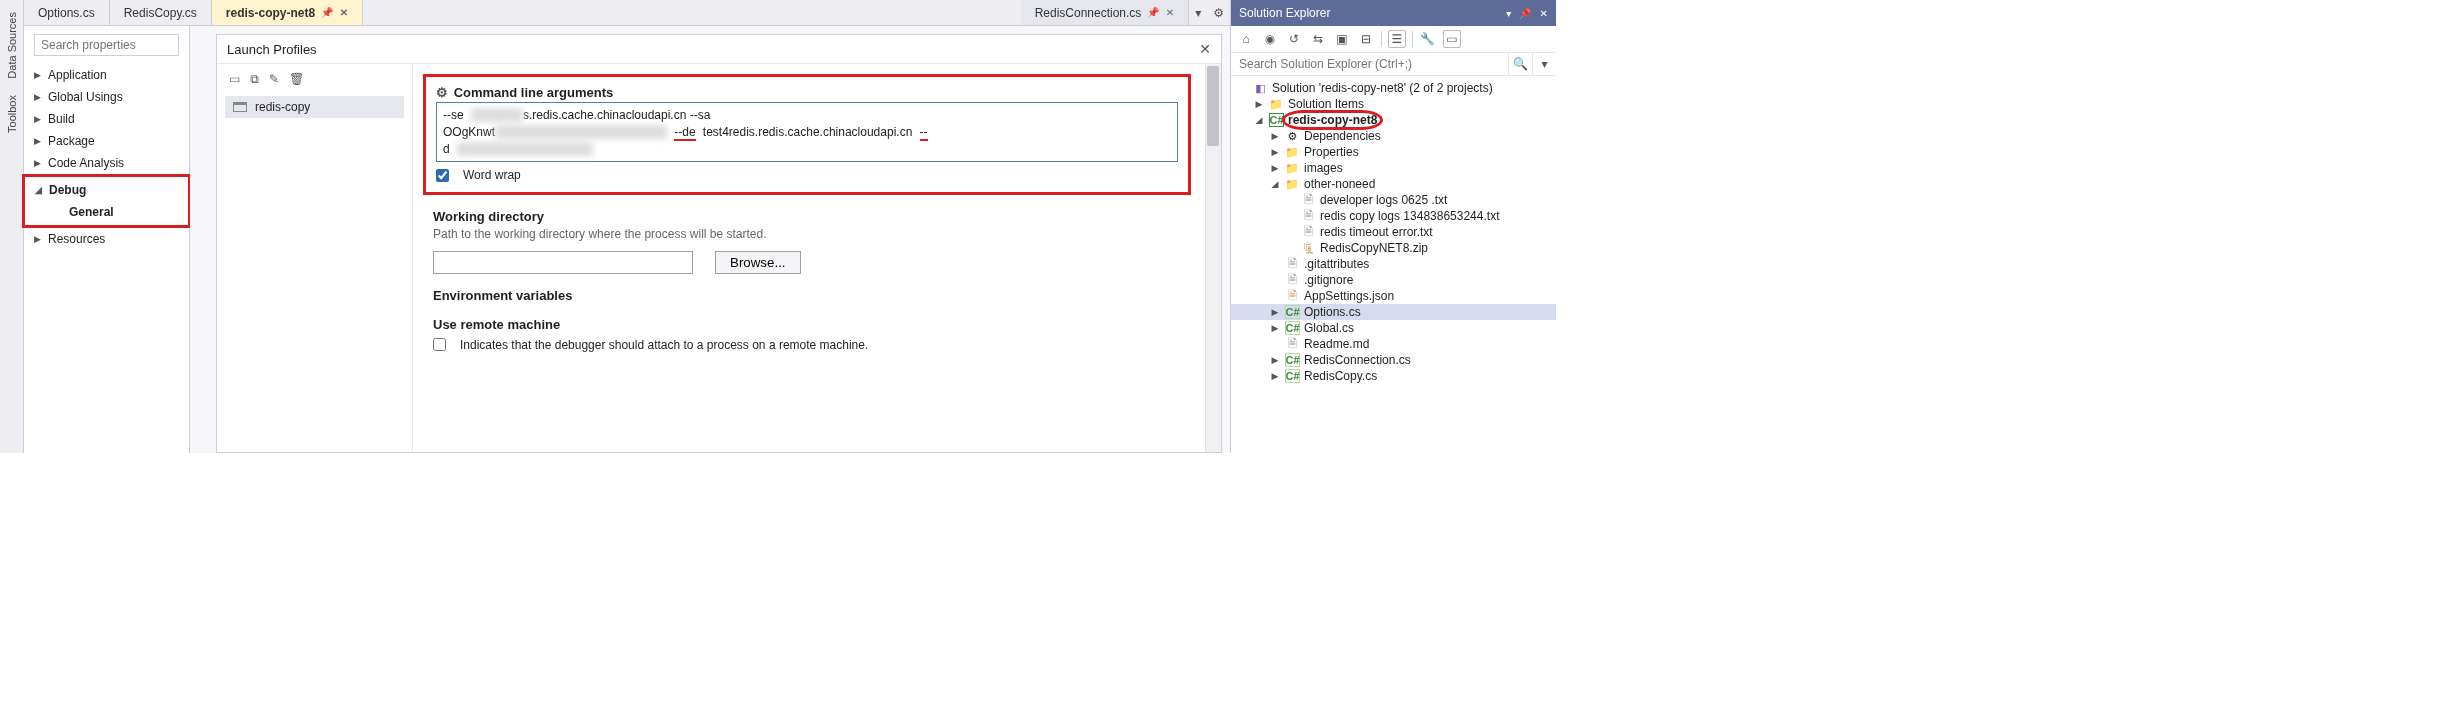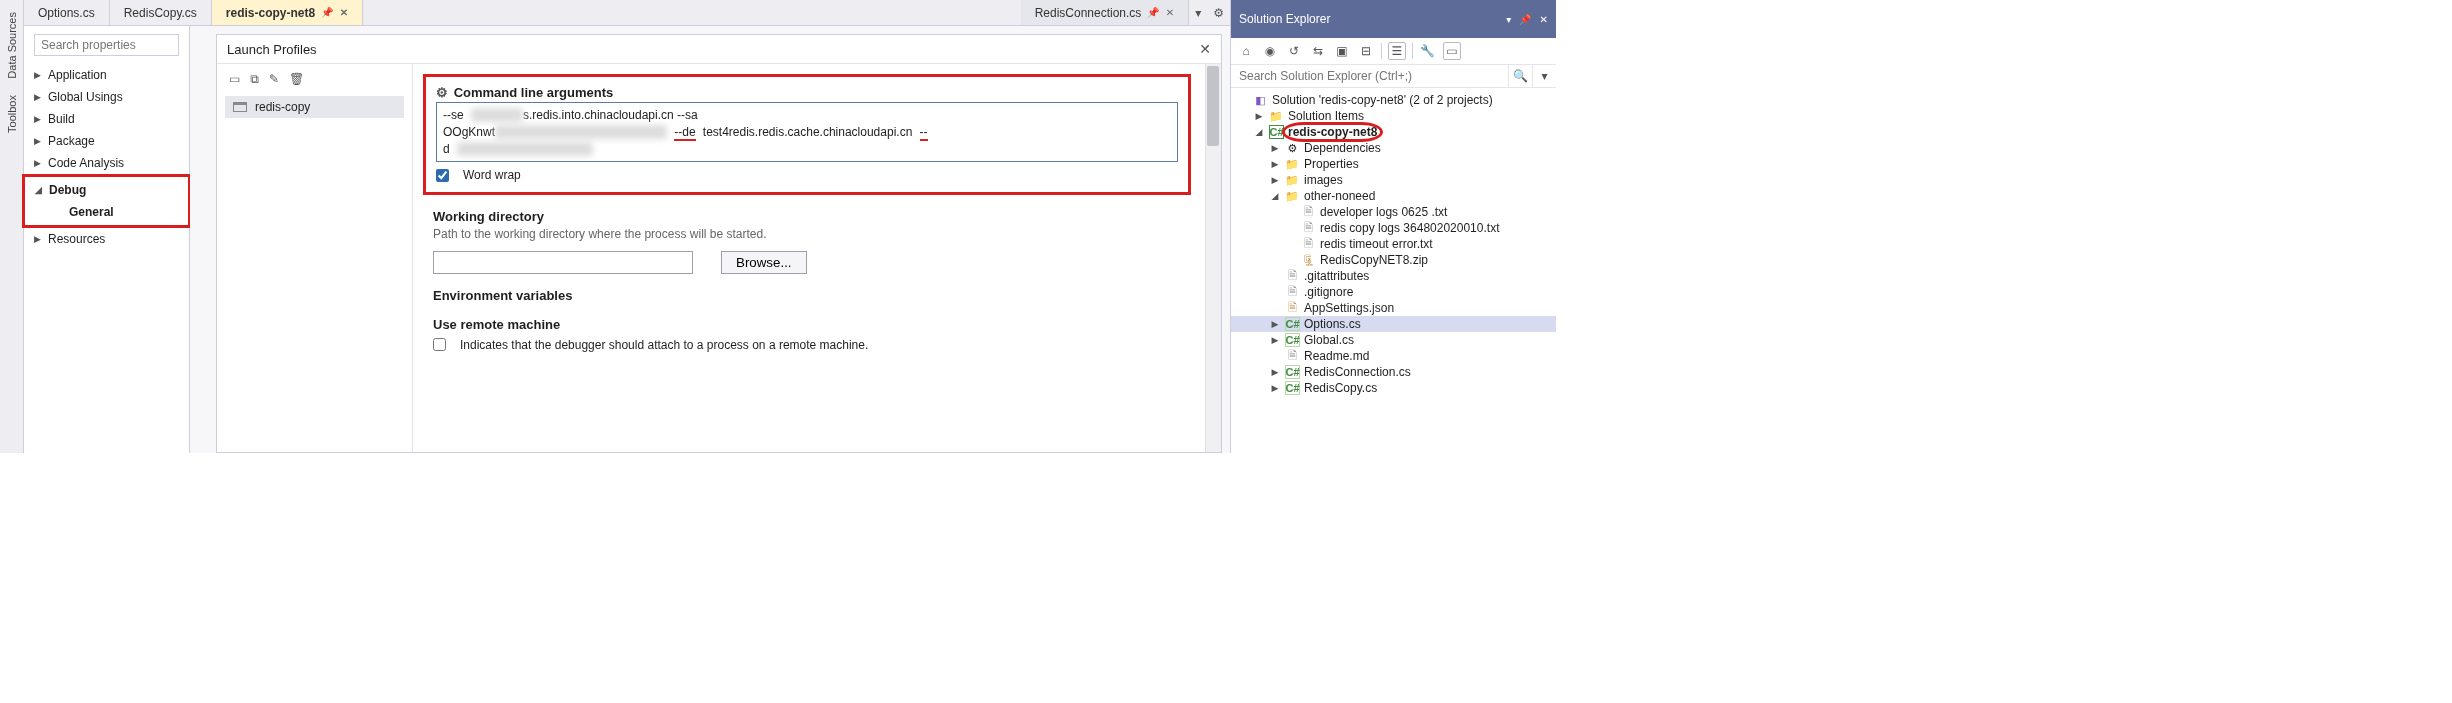--- a/index.html
+++ b/index.html
@@ -57,27 +57,27 @@
 .section-desc { color: #666; max-width: 520px; margin-bottom: 8px; line-height: 1.35; }
 .args-box { border: 1px solid #5b7aa5; background: #fff; font-family: Consolas, monospace; font-size: 12px; padding: 4px 6px; line-height: 1.4; color: #222; white-space: pre-wrap; word-break: break-all; }
 .args-box .arg-key { color: #222; }
 .args-box .redU { border-bottom: 2px solid #d81e1e; }
 .args-box .blur { filter: blur(3px); background: #ddd; color: transparent; border-radius: 2px; padding: 0 2px; }
 .chk-row { display: flex; align-items: center; gap: 14px; margin-top: 6px; }
 .chk-row input { accent-color: #2b6cb0; }
 
 .plain-section { padding: 0 10px; margin-bottom: 14px; }
 .plain-section h4 { font-weight: 600; font-size: 13px; margin-bottom: 2px; }
-.wd-row { display: flex; gap: 28px; }
+.wd-row { display: flex; gap: 22px; }
 .wd-row input { width: 260px; border: 1px solid #9da0ab; padding: 3px 5px; }
 .wd-row button { border: 1px solid #9da0ab; background: #f5f5f7; padding: 3px 14px; cursor: pointer; }
 
 
 .sol-col { width: 326px; background: #fff; border-left: 1px solid #cccedb; display: flex; flex-direction: column; }
-.sol-title { height: 38px; background: #5d6b99; color: #fff; display: flex; align-items: center; padding: 0 8px; font-size: 12px; justify-content: space-between; }
+.sol-title { height: 26px; background: #5d6b99; color: #fff; display: flex; align-items: center; padding: 0 8px; font-size: 12px; justify-content: space-between; }
 .sol-title .tools { display: flex; gap: 8px; font-size: 10px; }
 .sol-toolbar { display: flex; align-items: center; padding: 4px 6px; gap: 6px; border-bottom: 1px solid #e5e5ea; flex-wrap: wrap; }
 .sol-toolbar .tb { width: 18px; height: 18px; display: flex; align-items: center; justify-content: center; color: #555; cursor: pointer; border-radius: 2px; }
 .sol-toolbar .sep { width: 1px; height: 16px; background: #cccedb; }
 .sol-toolbar .boxed { border: 1px solid #b8bac2; }
 .sol-search { display: flex; border-bottom: 1px solid #e5e5ea; }
 .sol-search input { flex: 1; border: none; padding: 4px 8px; font-size: 12px; color: #777; }
 .sol-search .mag { width: 24px; display: flex; align-items: center; justify-content: center; border-left: 1px solid #e5e5ea; color: #555; }
 .tree { flex: 1; overflow: auto; padding: 4px 0; font-size: 12px; }
 .tn { display: flex; align-items: center; gap: 4px; padding: 1px 4px; cursor: pointer; white-space: nowrap; }
@@ -195,21 +195,21 @@
                 <span class="ico"></span>
                 <span>redis-copy</span>
               </div>
             </div>
             <div class="dlg-right">
               <div class="red-annot">
                 <div class="section-head">
                   <span class="gear">⚙</span>
                   <span>Command line arguments</span>
                 </div>
-                <div class="args-box"><span class="arg-key">--se</span> <span class="blur">xxxxxxxx</span><span>s.redis.into.chinacloudapi.cn --sa</span>
+                <div class="args-box"><span class="arg-key">--se</span> <span class="blur">xxxxxxxx</span><span>s.redis.cache.chinacloudapi.cn --sa</span>
 <span>OOgKnwt</span><span class="blur">xxxxxxxxxxxxxxxxxxxxxxxxxxxx</span> <span class="redU">--de</span> <span>test4redis.redis.cache.chinacloudapi.cn</span> <span class="redU">--</span>
 <span>d</span> <span class="blur">xxxxxxxxxxxxxxxxxxxxxx</span></div>
                 <div class="chk-row">
                   <input type="checkbox" checked="" style="">
                   <span>Word wrap</span>
                 </div>
               </div>
 
               <div class="plain-section">
                 <h4>Working directory</h4>
@@ -306,21 +306,21 @@
           <span>other-noneed</span>
         </div>
       <div class="tn d3">
           <span class="exp"></span>
           <span class="ico ico-file">🗎</span>
           <span>developer logs 0625 .txt</span>
         </div>
       <div class="tn d3">
           <span class="exp"></span>
           <span class="ico ico-file">🗎</span>
-          <span>redis copy logs 364802020010.txt</span>
+          <span>redis copy logs 134838653244.txt</span>
         </div>
       <div class="tn d3">
           <span class="exp"></span>
           <span class="ico ico-file">🗎</span>
           <span>redis timeout error.txt</span>
         </div>
       <div class="tn d3">
           <span class="exp"></span>
           <span class="ico ico-zip">🗜</span>
           <span>RedisCopyNET8.zip</span>

